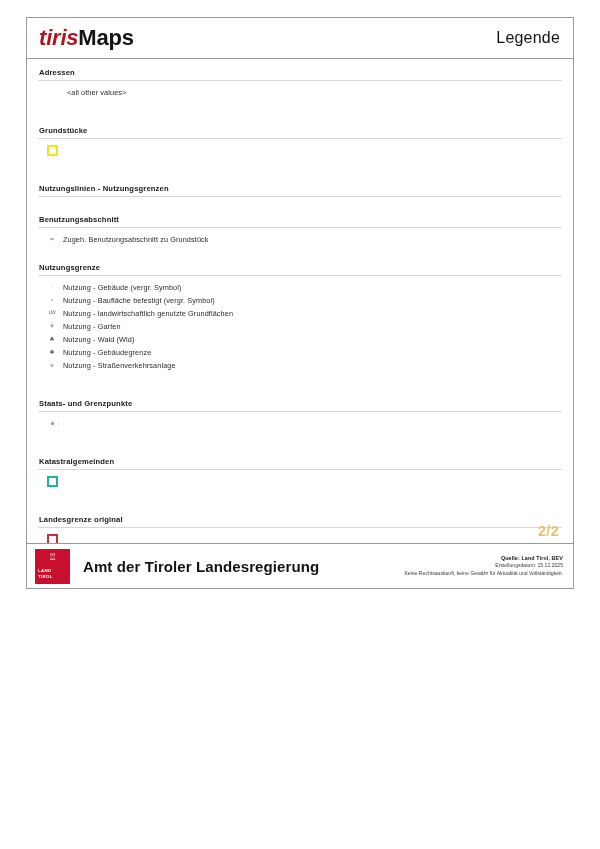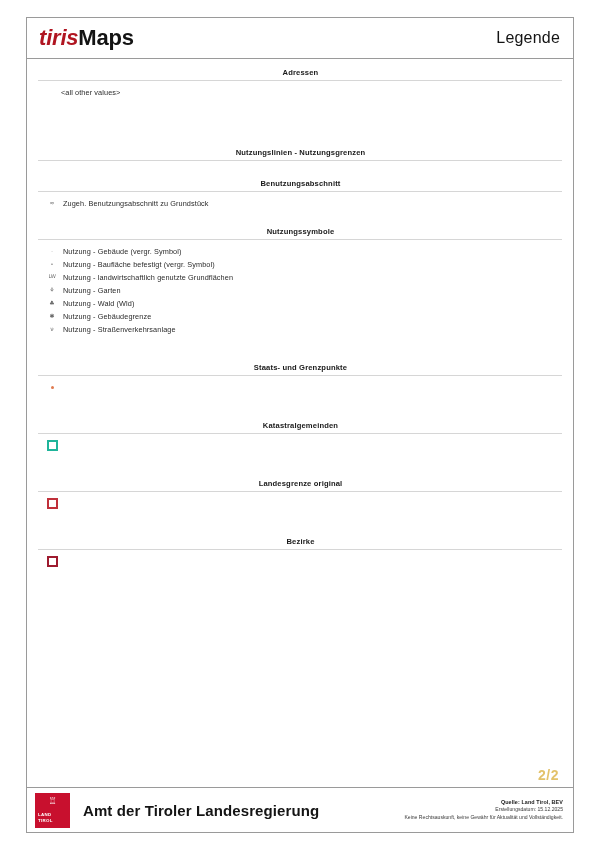--- a/index.html
+++ b/index.html
@@ -14,21 +14,21 @@
     color: #1a1a1a;
     overflow: hidden;
     position: relative;
   }
 
   .page {
     position: absolute;
     left: 26px;
     top: 17px;
     width: 548px;
-    height: 816px;
+    height: 572px;
     border: 1px solid #9a9a9a;
     box-sizing: border-box;
     background: #fff;
     display: flex;
     flex-direction: column;
   }
 
   
   .header {
     height: 41px;
@@ -72,21 +72,20 @@
   }
 
   .group { margin-bottom: 6px; }
 
   .group-title {
     font-size: 7.6px;
     font-weight: bold;
     color: #1a1a1a;
     letter-spacing: 0.15px;
     margin: 0 0 3px 1px;
-    text-align: center;
   }
   .group-rule {
     height: 1px;
     background: #d6d6d6;
     margin-bottom: 5px;
   }
 
   .items { padding-left: 3px; }
 
   .item {
@@ -104,21 +103,21 @@
     height: 12px;
   }
   .item-label {
     font-size: 7.3px;
     color: #2b2b2b;
     letter-spacing: 0.1px;
     white-space: nowrap;
   }
 
   
-  .text-only .item-label { margin-left: 20px; }
+  .text-only .item-label { margin-left: 26px; }
 
   
   .sq {
     width: 11px;
     height: 11px;
     box-sizing: border-box;
     background: transparent;
   }
   .sq.thin { border-width: 2px; border-style: solid; }
   .sq.thick { border-width: 2px; border-style: solid; }
@@ -250,20 +249,32 @@
       <div class="group-title">Adressen</div>
       <div class="group-rule"></div>
       <div class="items">
         <div class="item text-only">
           <span class="item-label">&lt;all other values&gt;</span>
         </div>
       </div>
     </div>
     <div class="spacer-lg"></div>
 
+    <div class="group">
+      <div class="group-title">Grundstücke</div>
+      <div class="group-rule"></div>
+      <div class="items">
+        <div class="item">
+          <span class="swatch">
+            <span class="sq thin" style="border-color: rgb(242, 228, 26); color: rgb(242, 228, 26);"></span>
+          </span>
+          <span class="item-label"></span>
+        </div>
+      </div>
+    </div>
     <div class="spacer-lg"></div>
 
     <div class="group">
       <div class="group-title">Nutzungslinien - Nutzungsgrenzen</div>
       <div class="group-rule"></div>
     </div>
     <div class="spacer-md"></div>
 
     <div class="group">
       <div class="group-title">Benutzungsabschnitt</div>
@@ -273,21 +284,21 @@
           <span class="swatch">
             <span class="glyph">≈</span>
           </span>
           <span class="item-label">Zugeh. Benutzungsabschnitt zu Grundstück</span>
         </div>
       </div>
     </div>
     <div class="spacer-md"></div>
 
     <div class="group">
-      <div class="group-title">Nutzungssymbole</div>
+      <div class="group-title">Nutzungsgrenze</div>
       <div class="group-rule"></div>
       <div class="items">
         <div class="item">
           <span class="swatch">
             <span class="glyph tiny">·</span>
           </span>
           <span class="item-label">Nutzung - Gebäude (vergr. Symbol)</span>
         </div>
         <div class="item">
           <span class="swatch">

